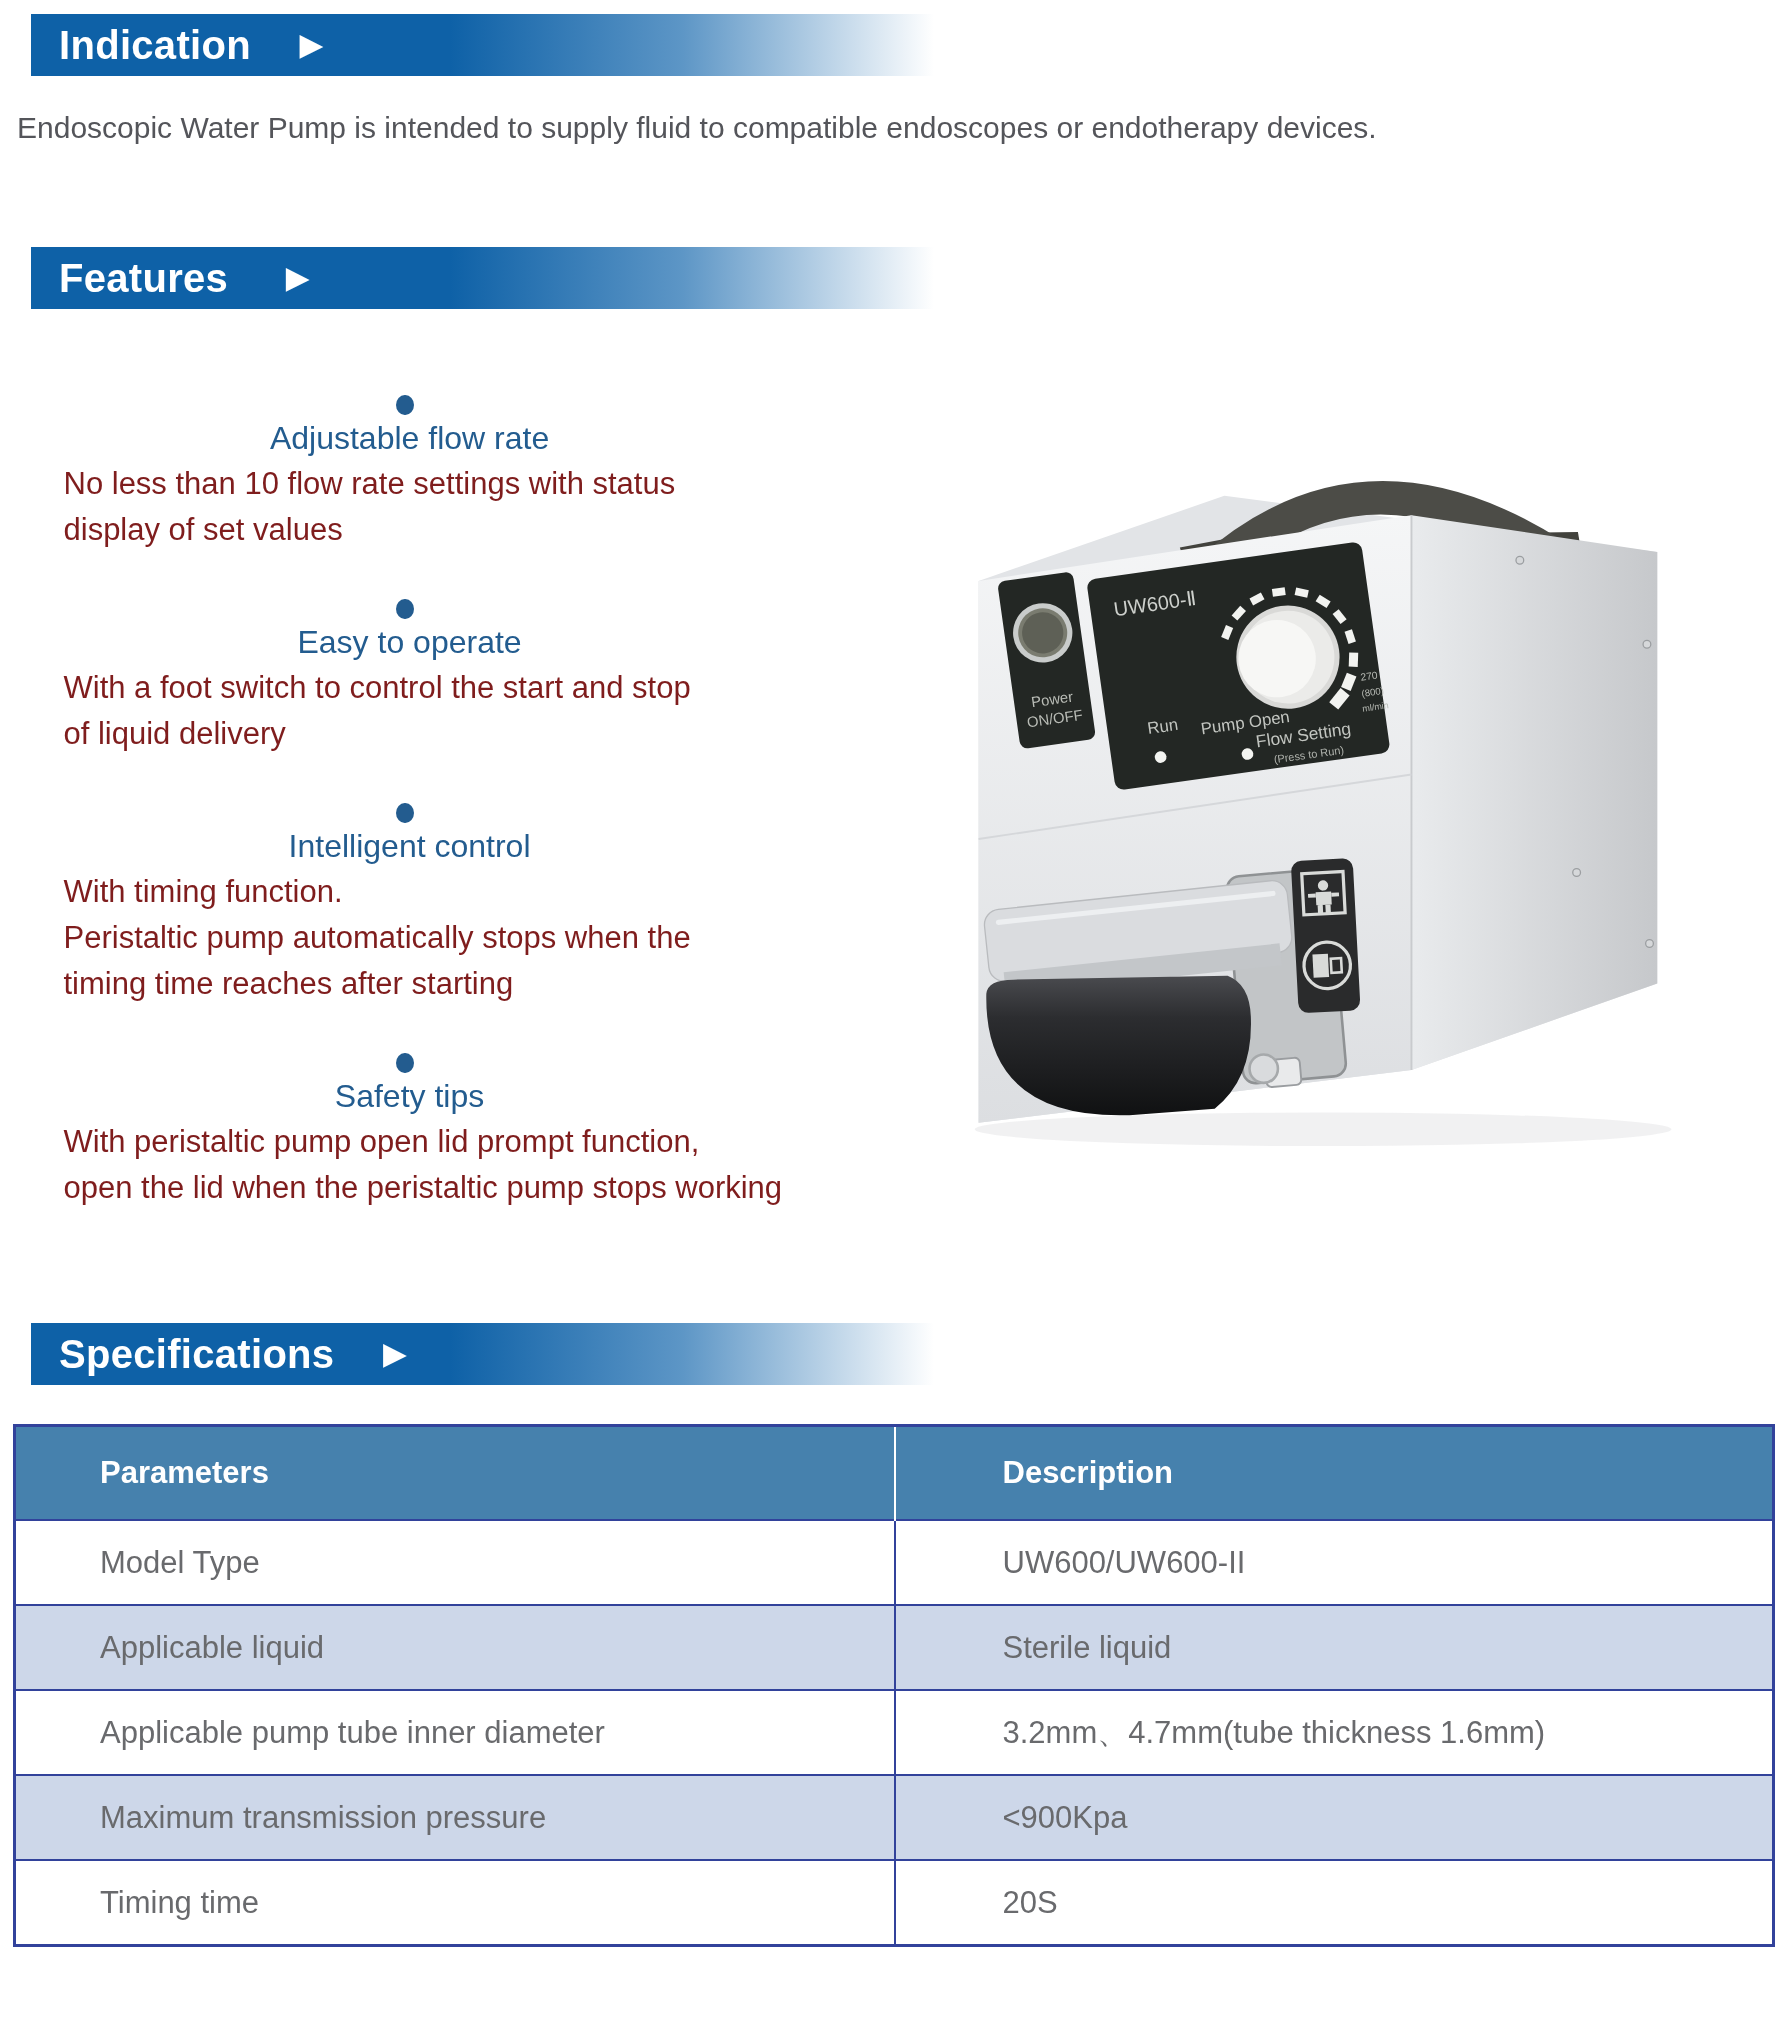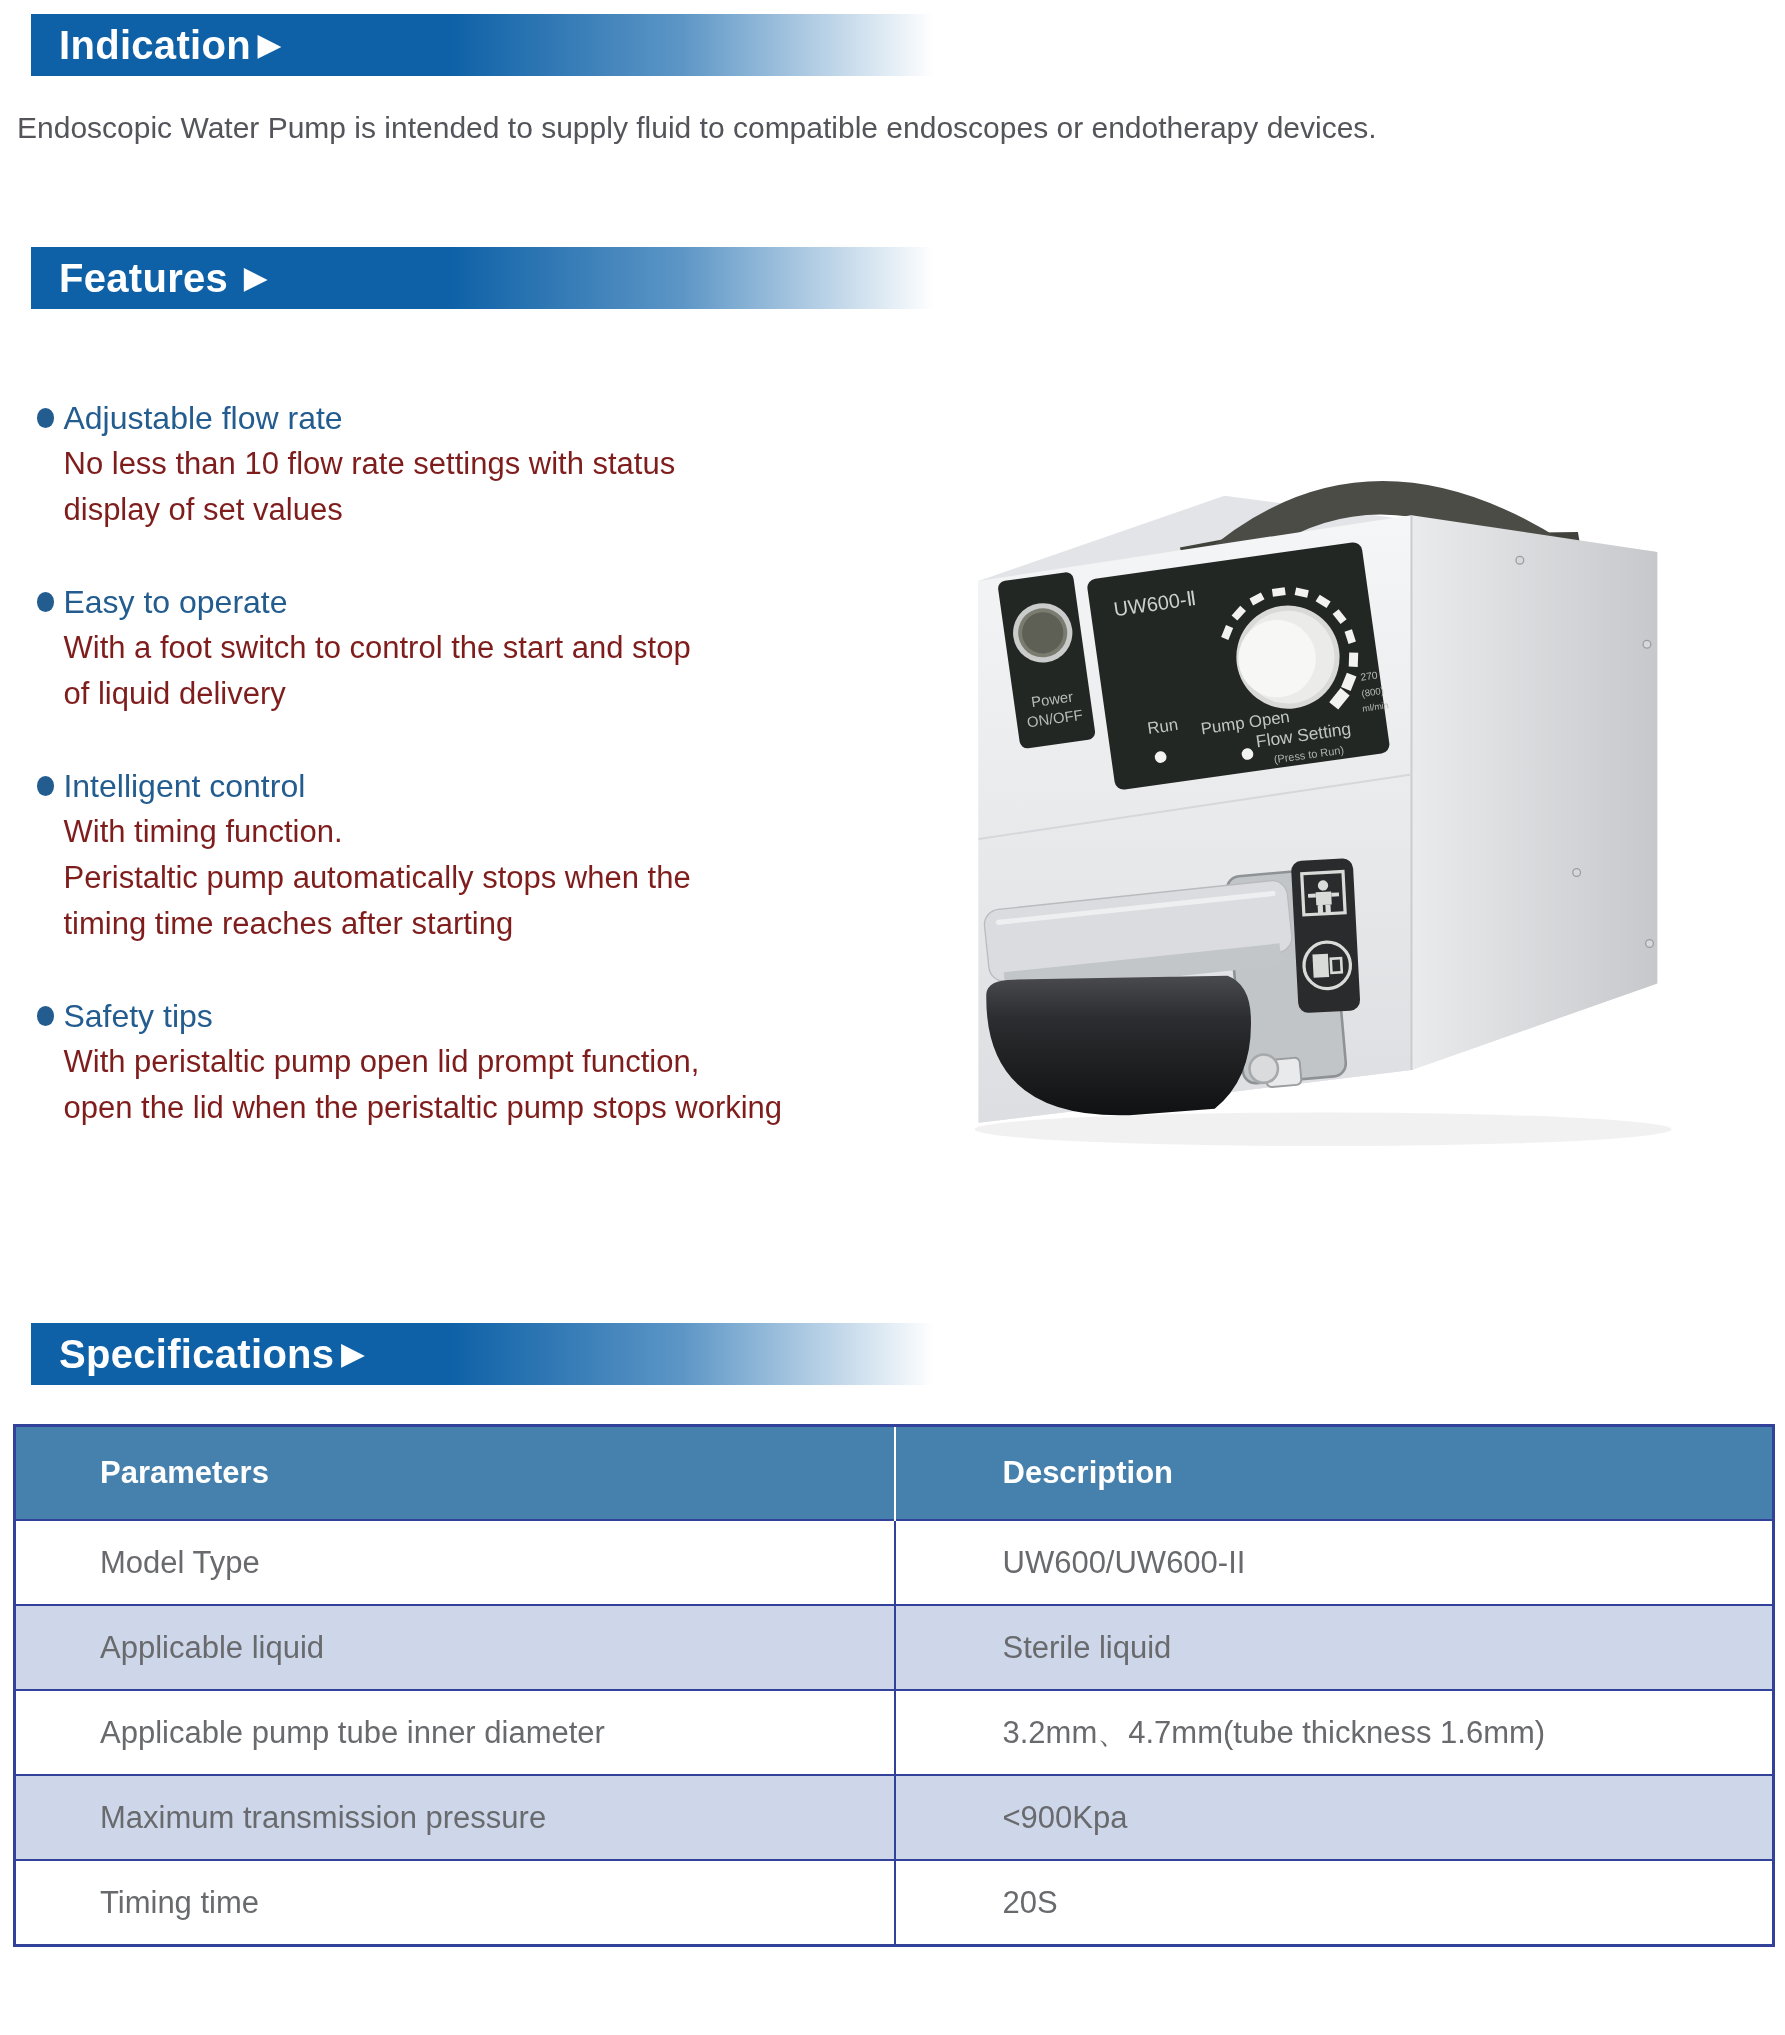--- a/index.html
+++ b/index.html
@@ -7,37 +7,38 @@
     position:relative; width:1785px; height:2035px; background:#ffffff; overflow:hidden;
     font-family:"Liberation Sans","DejaVu Sans",sans-serif;
   }
 
   
   .banner {
     position:absolute; left:31px; width:931px; height:62px;
     display:flex; align-items:center; box-sizing:border-box; padding-left:28px;
     color:#ffffff; font-size:40px; font-weight:bold; letter-spacing:0.3px;
     background:linear-gradient(to right,#0e61a7 0%,#0e61a7 45%,#5d96c6 70%,rgba(255,255,255,0) 97%);
+    gap:42px;
   }
   #banner-indication { top:14px; }
   #banner-features { top:247px; }
   #banner-specifications { top:1323px; }
   .banner-arrow { margin-left:6.5px; font-size:31px; line-height:62px; }
   #banner-features .banner-arrow { margin-left:15.5px; }
 
   
   .intro {
     position:absolute; left:17px; top:108px; margin:0;
     font-size:30px; color:#54555a; line-height:40px; white-space:nowrap;
   }
 
   
   .features-list { position:absolute; left:37px; top:395px; }
   .feature-item { margin-bottom:46px; }
-  .feature-title-row { display:flex; align-items:center; }
+  .feature-title-row { display:flex; align-items:center;flex-direction:column; }
   .bullet-dot { width:17.4px; height:20px; border-radius:50%; background:#235c8f; margin-right:9px; flex:0 0 auto; }
   .feature-title { font-size:32px; color:#235c8f; line-height:46px; }
   .feature-line { font-size:31px; color:#7f1d1d; line-height:46px; margin-left:26.5px; white-space:nowrap; }
 
   
   .device { position:absolute; left:936px; top:387px; width:849px; height:775px; }
   .panel-label { font-family:"Liberation Sans","DejaVu Sans",sans-serif; }
 
   
   .spec-table {

